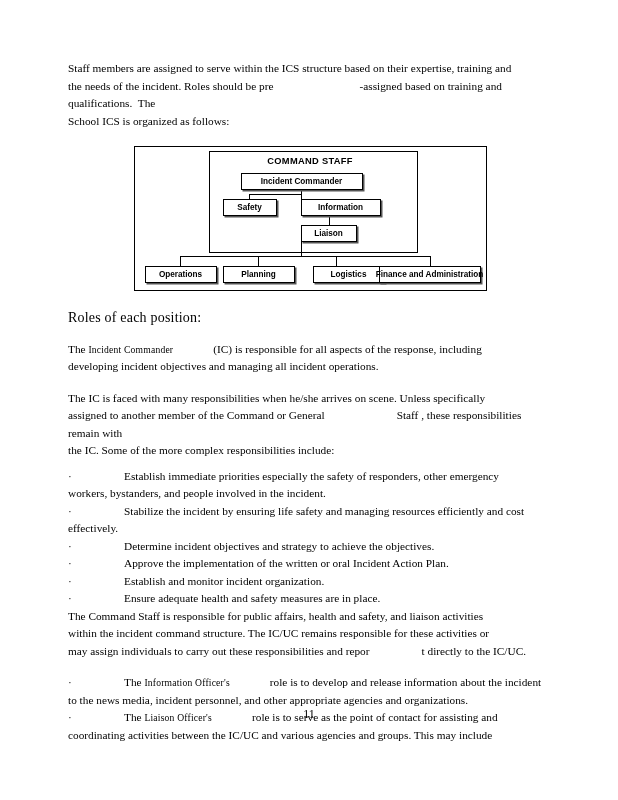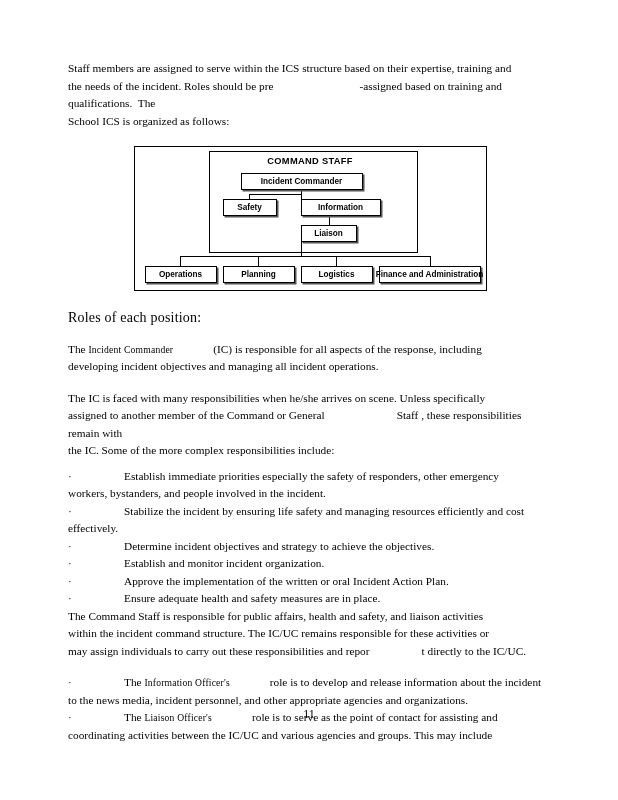--- a/index.html
+++ b/index.html
@@ -81,21 +81,21 @@
     box-shadow: 1.5px 1.5px 0 #555;
     white-space: nowrap;
   }
   .n-ic      { left: 106px; top: 26px;  width: 122px; height: 17px; }
   .n-safety  { left: 88px;  top: 52px;  width: 54px;  height: 17px; }
   .n-info    { left: 166px; top: 52px;  width: 80px;  height: 17px; }
   .n-liaison { left: 166px; top: 78px;  width: 56px;  height: 17px; }
 
   .n-ops     { left: 10px;  top: 119px; width: 72px;  height: 17px; }
   .n-plan    { left: 88px;  top: 119px; width: 72px;  height: 17px; }
-  .n-log     { left: 166px; top: 119px; width: 72px;  height: 17px; }
+  .n-log     { left: 178px; top: 119px; width: 72px;  height: 17px; }
   .n-fin     { left: 244px; top: 119px; width: 102px; height: 17px; }
 
   .ln { position: absolute; background: #000; }
   
   .ln1 { left: 166px; top: 43px; width: 1px; height: 9px; }
   .ln2 { left: 114px; top: 47px; width: 53px; height: 1px; }
   .ln3 { left: 114px; top: 47px; width: 1px;  height: 5px; }
   
   .ln4 { left: 194px; top: 69px; width: 1px; height: 9px; }
   
@@ -187,23 +187,23 @@
 
   <div>
     <p class="body-text bullet-row"><span class="bullet-dot">·</span><span>Establish immediate priorities especially the safety of responders, other emergency</span></p>
     <p class="body-text">workers, bystanders, and people involved in the incident.</p>
 
     <p class="body-text bullet-row"><span class="bullet-dot">·</span><span>Stabilize the incident by ensuring life safety and managing resources efficiently and cost</span></p>
     <p class="body-text">effectively.</p>
 
     <p class="body-text bullet-row"><span class="bullet-dot">·</span><span>Determine incident objectives and strategy to achieve the objectives.</span></p>
 
+    <p class="body-text bullet-row"><span class="bullet-dot">·</span><span>Approve the implementation of the written or oral Incident Action Plan.</span></p>
+
     <p class="body-text bullet-row"><span class="bullet-dot">·</span><span>Establish and monitor incident organization.</span></p>
-
-    <p class="body-text bullet-row"><span class="bullet-dot">·</span><span>Approve the implementation of the written or oral Incident Action Plan.</span></p>
 
     <p class="body-text bullet-row"><span class="bullet-dot">·</span><span>Ensure adequate health and safety measures are in place.</span></p>
   </div>
 
   <p class="body-text">The Command Staff is responsible for public affairs, health and safety, and liaison activities</p>
   <p class="body-text">within the incident command structure. The IC/UC remains responsible for these activities or</p>
   <p class="body-text"><span>may assign individuals to carry out these responsibilities and repor</span><span style="display:inline-block;width:52px;"></span><span>t directly to the IC/UC.</span></p>
 
   <div class="gap-m"></div>
 

